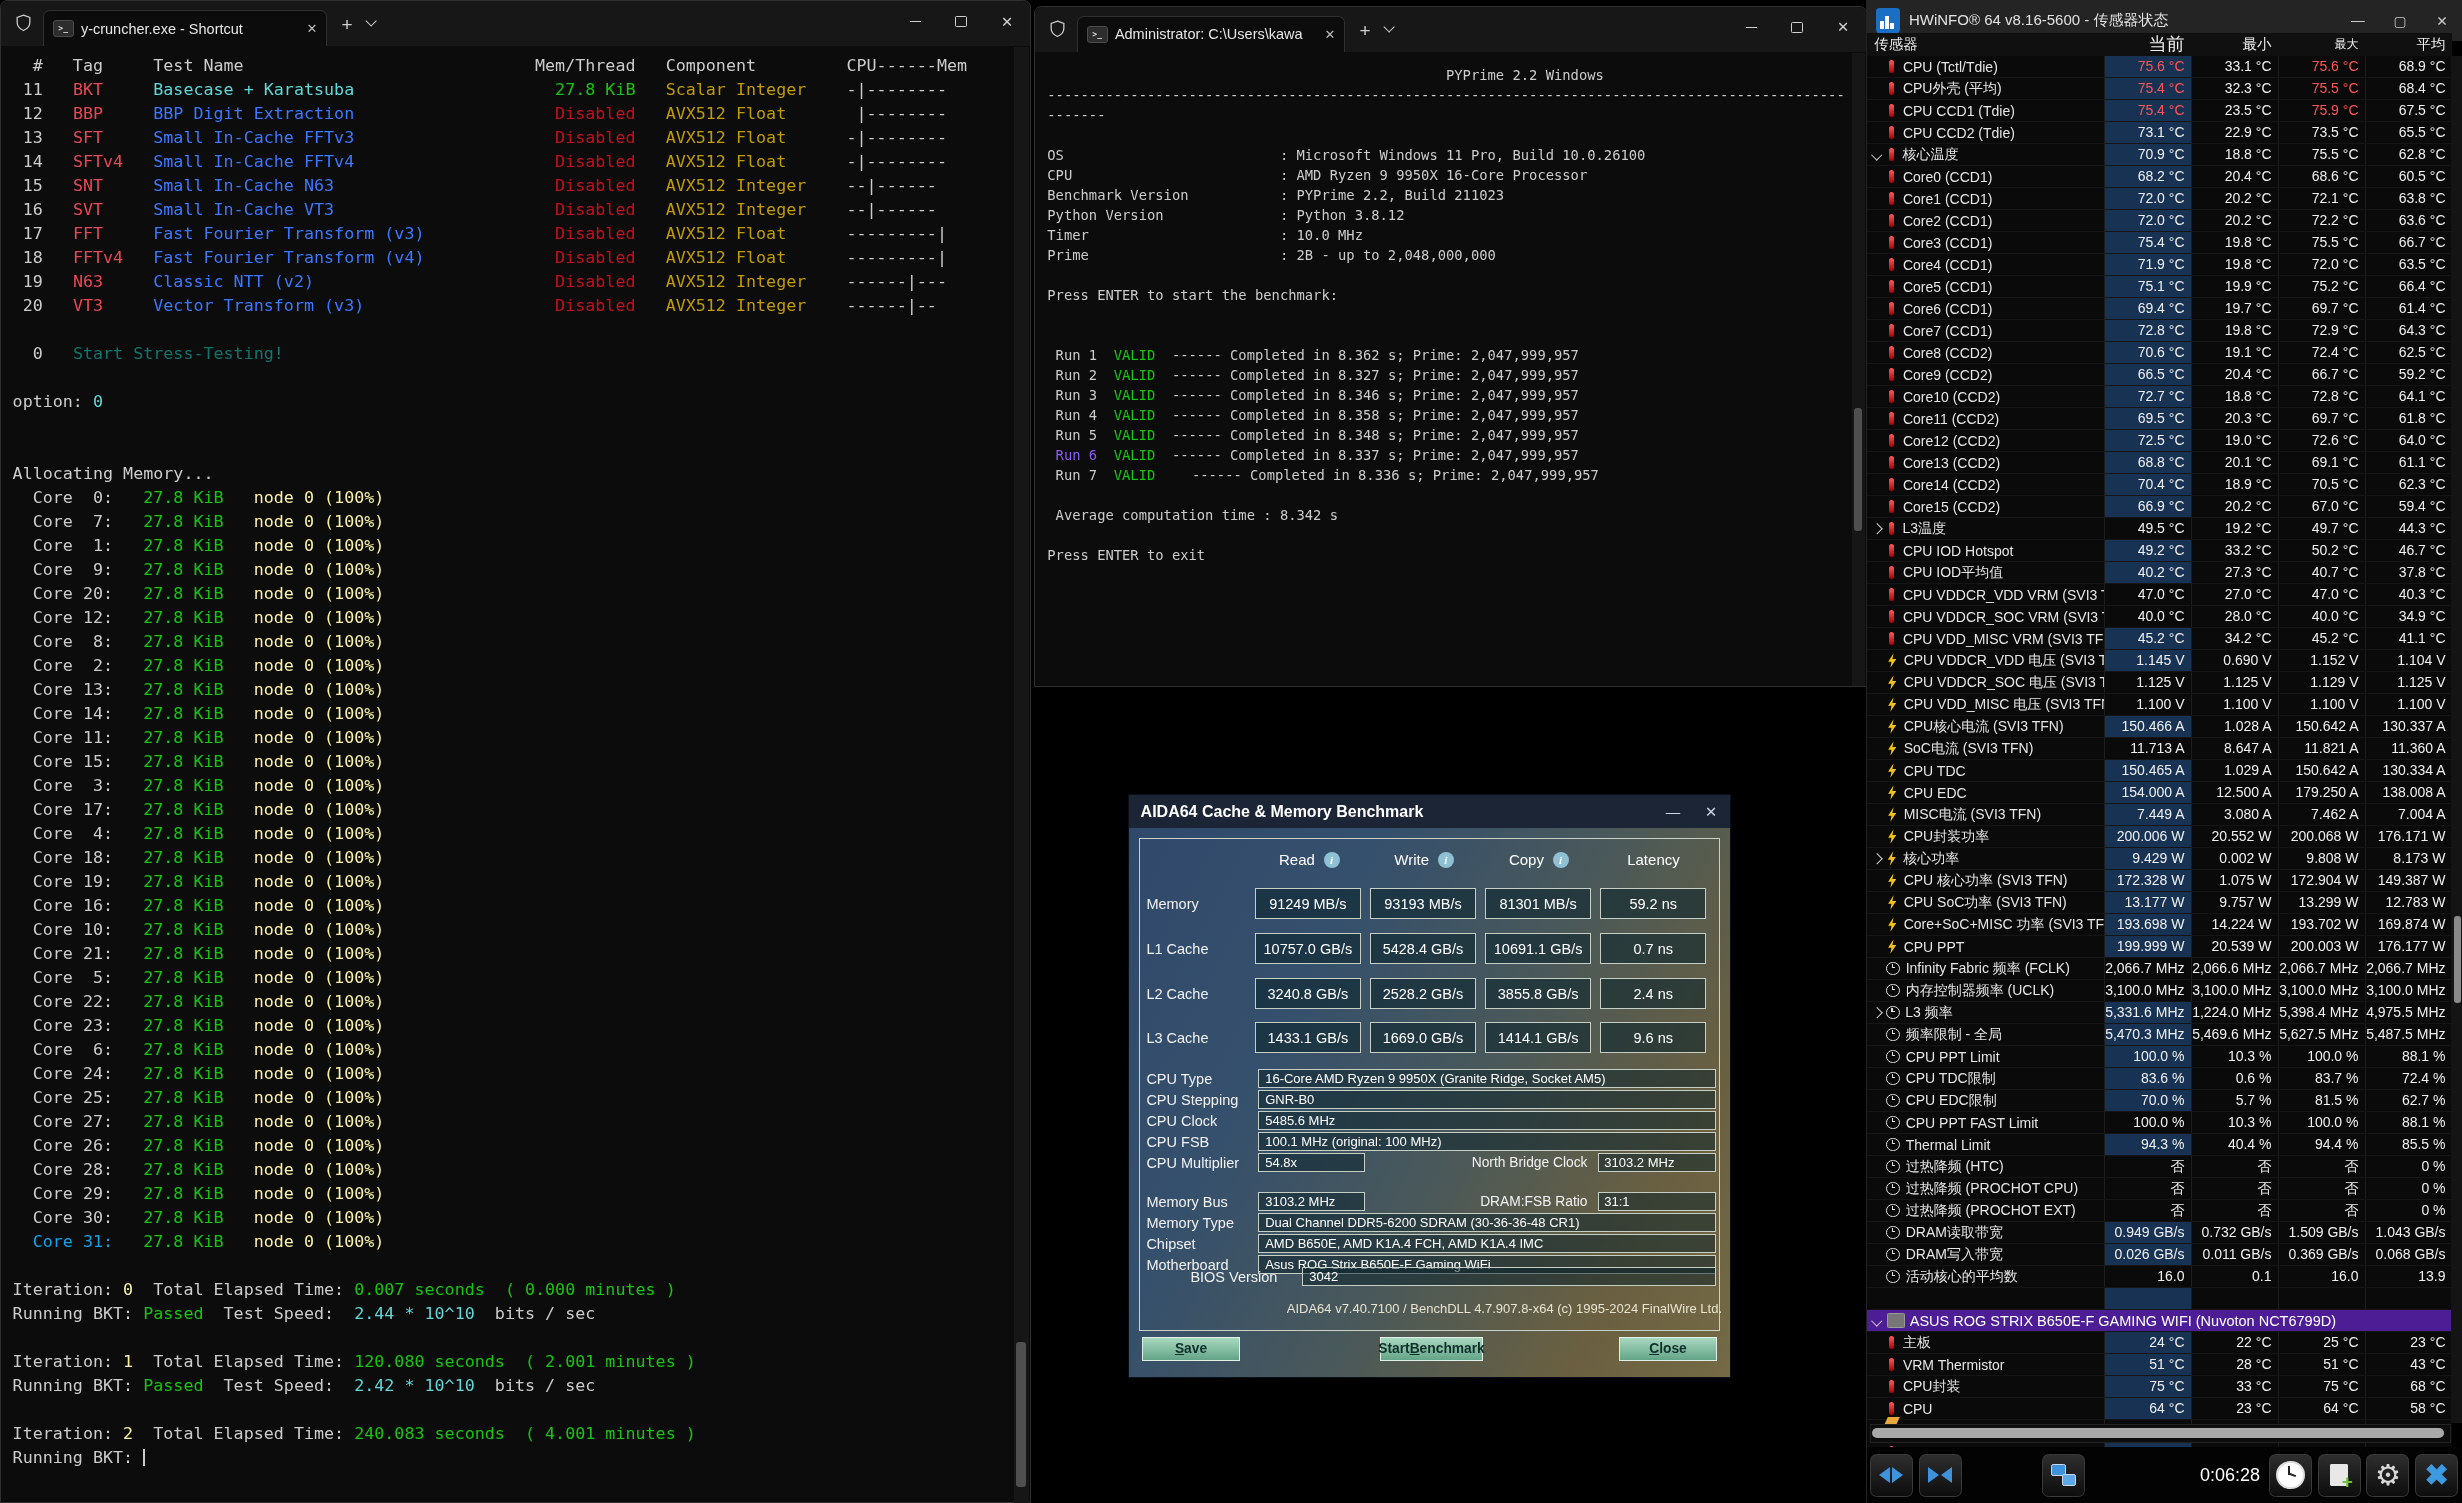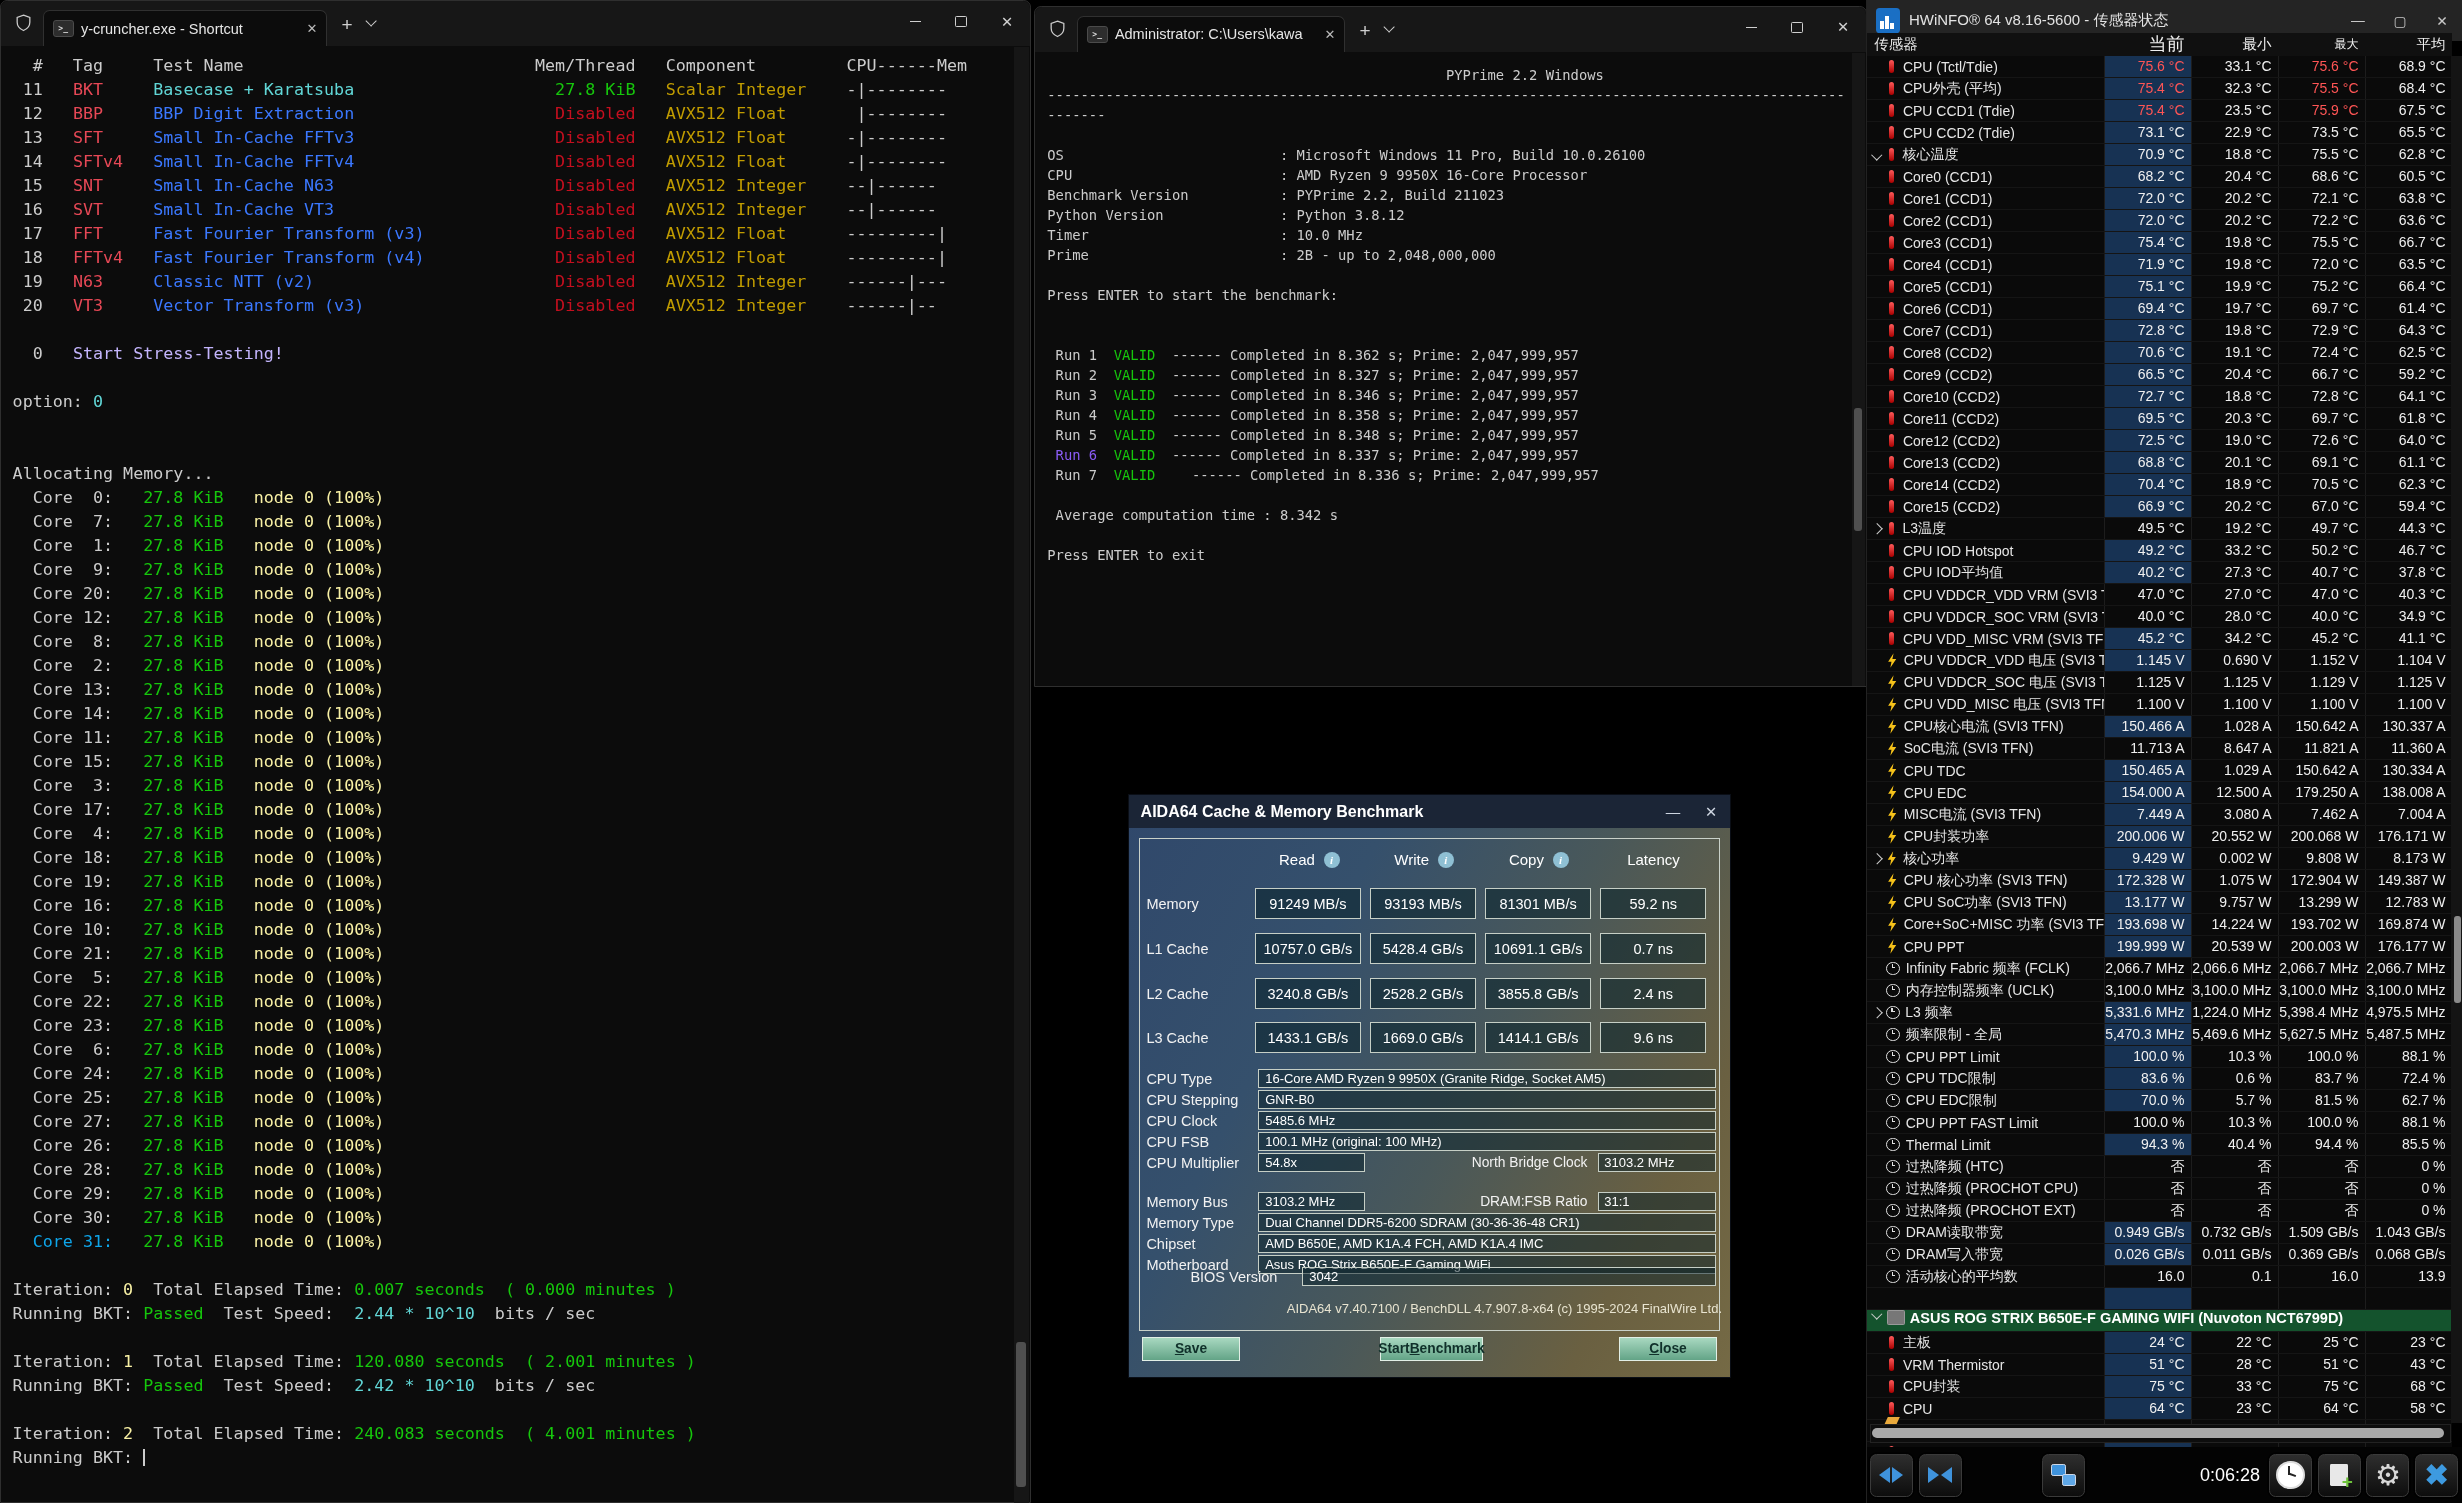--- a/index.html
+++ b/index.html
@@ -73,21 +73,21 @@
   .chv{display:inline-block;width:6.5px;height:6.5px;border-right:1.4px solid #cfcfcf;border-bottom:1.4px solid #cfcfcf;margin:0 4.3px 0 5.8px;flex:none;}
   .chv.open{transform:rotate(45deg);}
   .chv.closed{transform:rotate(-45deg);}
   .sp18{display:inline-block;width:18px;flex:none;}
   .ic-temp{width:5px;height:13.8px;border-radius:2.9px;background:linear-gradient(#ff5a5a,#a00);margin:0 4.3px 0 4.3px;flex:none;}
   .ic-bolt{width:11.6px;height:14.5px;background:#f6c21a;clip-path:polygon(62% 0,15% 58%,44% 58%,34% 100%,85% 40%,52% 40%);margin:0 1.4px 0 1.4px;flex:none;}
   .ic-clock{width:11.6px;height:11.6px;border:1.4px solid #e2e2e2;border-radius:50%;position:relative;margin:0 1.4px 0 1.4px;flex:none;}
   .ic-clock:after{content:"";position:absolute;left:4.3px;top:1.4px;width:1.4px;height:4.3px;background:#e2e2e2;}
   .ic-clock:before{content:"";position:absolute;left:4.3px;top:4.3px;width:3.6px;height:1.4px;background:#e2e2e2;}
   .ic-chip{width:16px;height:13px;background:#777;border:1.4px solid #999;border-radius:1.4px;margin:0 4.3px 0 2.9px;flex:none;}
-  .hsec{display:flex;align-items:flex-start;height:21px;background:#14532d;color:#fff;font-weight:bold;font-size:14.5px;border-bottom:0.7px solid #151515;}
+  .hsec{display:flex;align-items:center;height:21px;background:#4c1d95;color:#fff;font-weight:normal;font-size:14.5px;border-bottom:0.7px solid #151515;}
   .hsb{position:absolute;left:2.9px;top:1424px;width:579px;height:17.4px;background:#0d0d0d;border:0.7px solid #222;}
   .hsb .thumb{position:absolute;left:1.4px;top:2.9px;width:572px;height:10px;background:#a9a9a9;border-radius:5px;}
   .hvsb{position:absolute;right:0;top:56px;width:11.6px;height:1367px;background:#141414;}
   .hvsb .thumb{position:absolute;left:2.2px;width:7.2px;top:860px;height:87px;background:#8a8a8a;border-radius:2.9px;}
   .tbar2{position:absolute;left:0;bottom:0;width:597px;height:56px;background:#030303;display:flex;align-items:center;}
   .tbtn2{width:41px;height:41px;border-radius:6.5px;background:linear-gradient(#2e2e2e,#0d0d0d);border:0.7px solid #3a3a3a;
          box-shadow:0 0 0 1.4px #000;margin-right:5.8px;display:flex;align-items:center;justify-content:center;flex:none;}
   .arrL,.arrR{width:0;height:0;border-top:8px solid transparent;border-bottom:8px solid transparent;}
   .arrL{border-right:11.6px solid #3f93dc;}
   .arrR{border-left:11.6px solid #3f93dc;}
@@ -139,21 +139,21 @@
 <span style="color: rgb(204, 204, 204);"> 12   </span><span style="color: rgb(231, 72, 86);">BBP     </span><span style="color: rgb(59, 120, 255);">BBP Digit Extraction       </span><span style="color: rgb(197, 15, 31);">             Disabled</span><span>   </span><span style="color: rgb(193, 156, 0);">AVX512 Float    </span><span>  </span><span style="color: rgb(204, 204, 204);"> |--------</span>
 <span style="color: rgb(204, 204, 204);"> 13   </span><span style="color: rgb(231, 72, 86);">SFT     </span><span style="color: rgb(59, 120, 255);">Small In-Cache FFTv3       </span><span style="color: rgb(197, 15, 31);">             Disabled</span><span>   </span><span style="color: rgb(193, 156, 0);">AVX512 Float    </span><span>  </span><span style="color: rgb(204, 204, 204);">-|--------</span>
 <span style="color: rgb(204, 204, 204);"> 14   </span><span style="color: rgb(231, 72, 86);">SFTv4   </span><span style="color: rgb(59, 120, 255);">Small In-Cache FFTv4       </span><span style="color: rgb(197, 15, 31);">             Disabled</span><span>   </span><span style="color: rgb(193, 156, 0);">AVX512 Float    </span><span>  </span><span style="color: rgb(204, 204, 204);">-|--------</span>
 <span style="color: rgb(204, 204, 204);"> 15   </span><span style="color: rgb(231, 72, 86);">SNT     </span><span style="color: rgb(59, 120, 255);">Small In-Cache N63         </span><span style="color: rgb(197, 15, 31);">             Disabled</span><span>   </span><span style="color: rgb(193, 156, 0);">AVX512 Integer  </span><span>  </span><span style="color: rgb(204, 204, 204);">--|------</span>
 <span style="color: rgb(204, 204, 204);"> 16   </span><span style="color: rgb(231, 72, 86);">SVT     </span><span style="color: rgb(59, 120, 255);">Small In-Cache VT3         </span><span style="color: rgb(197, 15, 31);">             Disabled</span><span>   </span><span style="color: rgb(193, 156, 0);">AVX512 Integer  </span><span>  </span><span style="color: rgb(204, 204, 204);">--|------</span>
 <span style="color: rgb(204, 204, 204);"> 17   </span><span style="color: rgb(231, 72, 86);">FFT     </span><span style="color: rgb(59, 120, 255);">Fast Fourier Transform (v3)</span><span style="color: rgb(197, 15, 31);">             Disabled</span><span>   </span><span style="color: rgb(193, 156, 0);">AVX512 Float    </span><span>  </span><span style="color: rgb(204, 204, 204);">---------|</span>
 <span style="color: rgb(204, 204, 204);"> 18   </span><span style="color: rgb(231, 72, 86);">FFTv4   </span><span style="color: rgb(59, 120, 255);">Fast Fourier Transform (v4)</span><span style="color: rgb(197, 15, 31);">             Disabled</span><span>   </span><span style="color: rgb(193, 156, 0);">AVX512 Float    </span><span>  </span><span style="color: rgb(204, 204, 204);">---------|</span>
 <span style="color: rgb(204, 204, 204);"> 19   </span><span style="color: rgb(231, 72, 86);">N63     </span><span style="color: rgb(59, 120, 255);">Classic NTT (v2)           </span><span style="color: rgb(197, 15, 31);">             Disabled</span><span>   </span><span style="color: rgb(193, 156, 0);">AVX512 Integer  </span><span>  </span><span style="color: rgb(204, 204, 204);">------|---</span>
 <span style="color: rgb(204, 204, 204);"> 20   </span><span style="color: rgb(231, 72, 86);">VT3     </span><span style="color: rgb(59, 120, 255);">Vector Transform (v3)      </span><span style="color: rgb(197, 15, 31);">             Disabled</span><span>   </span><span style="color: rgb(193, 156, 0);">AVX512 Integer  </span><span>  </span><span style="color: rgb(204, 204, 204);">------|--</span>
 <span></span>
-<span style="color: rgb(204, 204, 204);">  0   </span><span style="color: #c4b5fd; text-align: center;">Start Stress-Testing!</span>
+<span style="color: rgb(204, 204, 204);">  0   </span><span style="color: #0f766e; text-align: center;">Start Stress-Testing!</span>
 <span></span>
 <span style="color: rgb(204, 204, 204);">option: </span><span style="color: rgb(97, 214, 214);">0</span>
 <span></span>
 <span></span>
 <span style="color: rgb(204, 204, 204);">Allocating Memory...</span>
 <span style="color: rgb(204, 204, 204);">  Core  0:   </span><span style="color: rgb(22, 198, 12);">27.8 KiB</span><span>   </span><span style="color: rgb(249, 241, 165);">node 0 (100%)</span>
 <span style="color: rgb(204, 204, 204);">  Core  7:   </span><span style="color: rgb(22, 198, 12);">27.8 KiB</span><span>   </span><span style="color: rgb(249, 241, 165);">node 0 (100%)</span>
 <span style="color: rgb(204, 204, 204);">  Core  1:   </span><span style="color: rgb(22, 198, 12);">27.8 KiB</span><span>   </span><span style="color: rgb(249, 241, 165);">node 0 (100%)</span>
 <span style="color: rgb(204, 204, 204);">  Core  9:   </span><span style="color: rgb(22, 198, 12);">27.8 KiB</span><span>   </span><span style="color: rgb(249, 241, 165);">node 0 (100%)</span>
 <span style="color: rgb(204, 204, 204);">  Core 20:   </span><span style="color: rgb(22, 198, 12);">27.8 KiB</span><span>   </span><span style="color: rgb(249, 241, 165);">node 0 (100%)</span>

